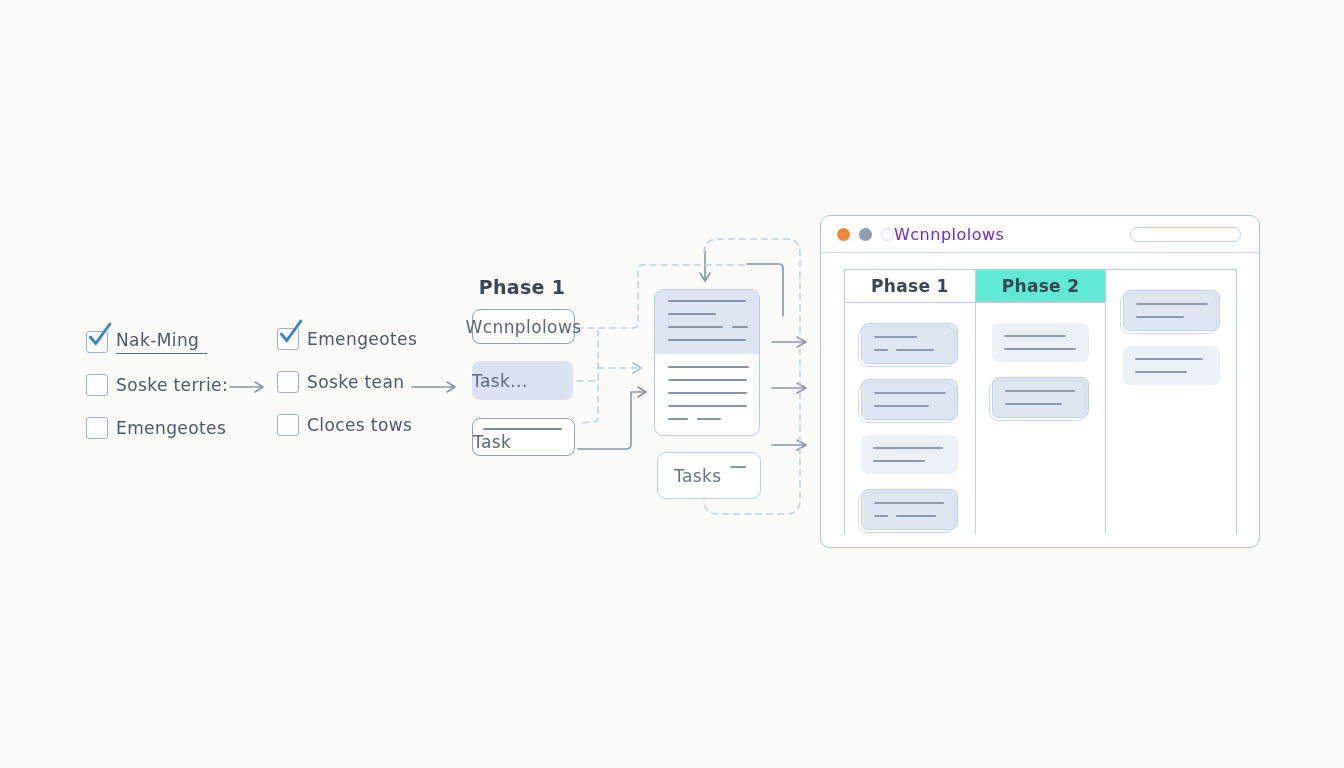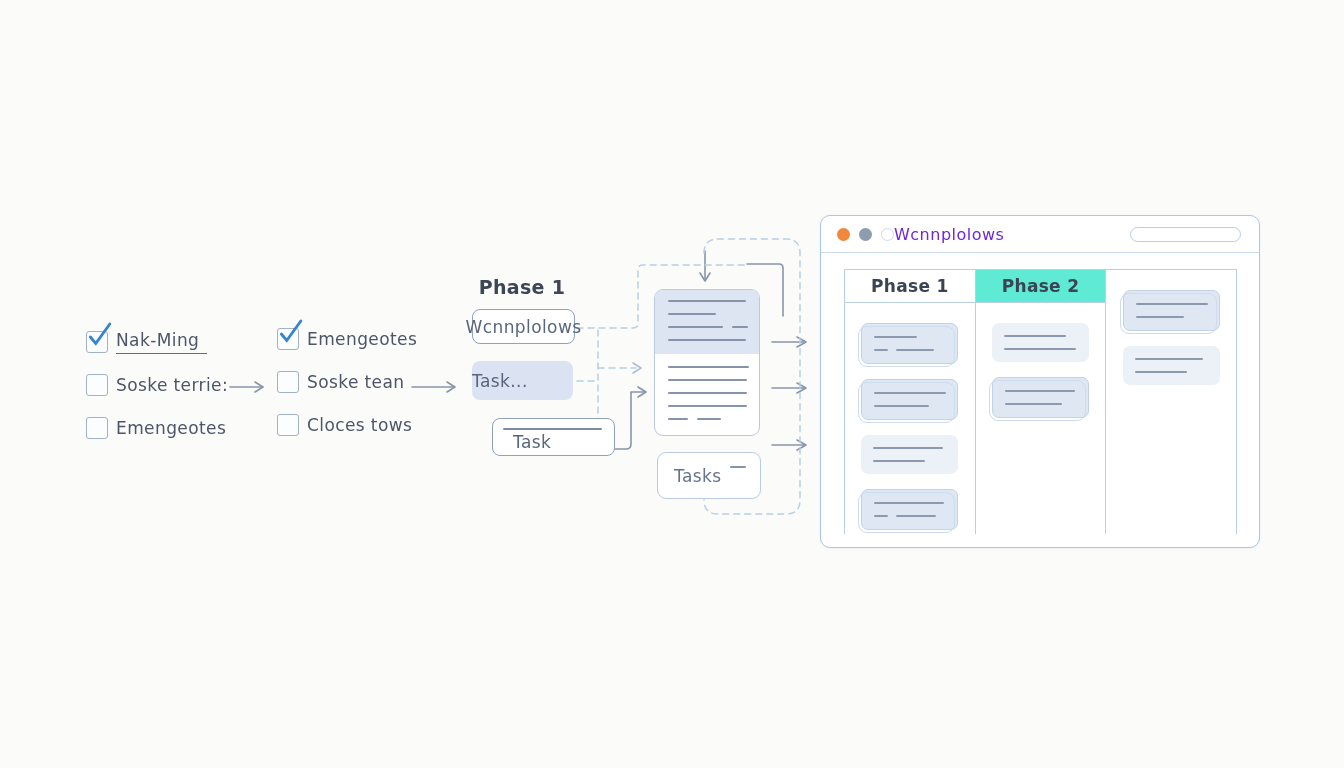--- a/index.html
+++ b/index.html
@@ -24,21 +24,21 @@
   .check-label{font-size:17px;letter-spacing:.4px;color:#4d5668;white-space:nowrap;}
   .check-label.underlined{border-bottom:1.6px solid #5f6a7c;padding-bottom:3px;padding-right:8px;}
 
   
   .phase-title{left:470px;top:276px;width:104px;text-align:center;font-size:19px;font-weight:bold;color:#3d4556;letter-spacing:.3px;}
   .task-box{left:472px;width:101px;border-radius:8px;display:flex;align-items:center;font-size:17px;letter-spacing:.4px;color:#59667e;}
   .task-box.outlined{background:#fff;border:1.6px solid #90a1bc;}
   .task-box.filled{background:#dbe3f2;border:none;}
   .task-1{top:309px;height:33px;justify-content:center;}
   .task-2{top:361px;height:39px;}
-  .task-3{top:418px;height:36px;padding-left:20px;position:absolute;margin-left:20px;}
+  .task-3{top:418px;height:36px;padding-left:0;position:absolute;}
   .task-3 .topline{position:absolute;left:10px;right:12px;top:9px;height:2px;background:#7d8ba0;border-radius:1px;}
   .task-3 .task-box-label{margin-top:10px;}
 
   
   .doc{left:654px;top:289px;width:106px;height:147px;background:#ffffff;border:1.5px solid #bcc9e0;border-radius:9px;box-sizing:border-box;}
   .doc-header{height:64px;background:#dde5f2;border-radius:7px 7px 0 0;padding-top:10px;box-sizing:border-box;display:flex;flex-direction:column;gap:11px;}
   .doc-body{padding-top:12px;display:flex;flex-direction:column;gap:11px;}
   .line-row{display:flex;gap:9px;padding-left:13px;}
   .ph-line{height:2px;background:#8594ab;border-radius:1px;flex:0 0 auto;}
 

